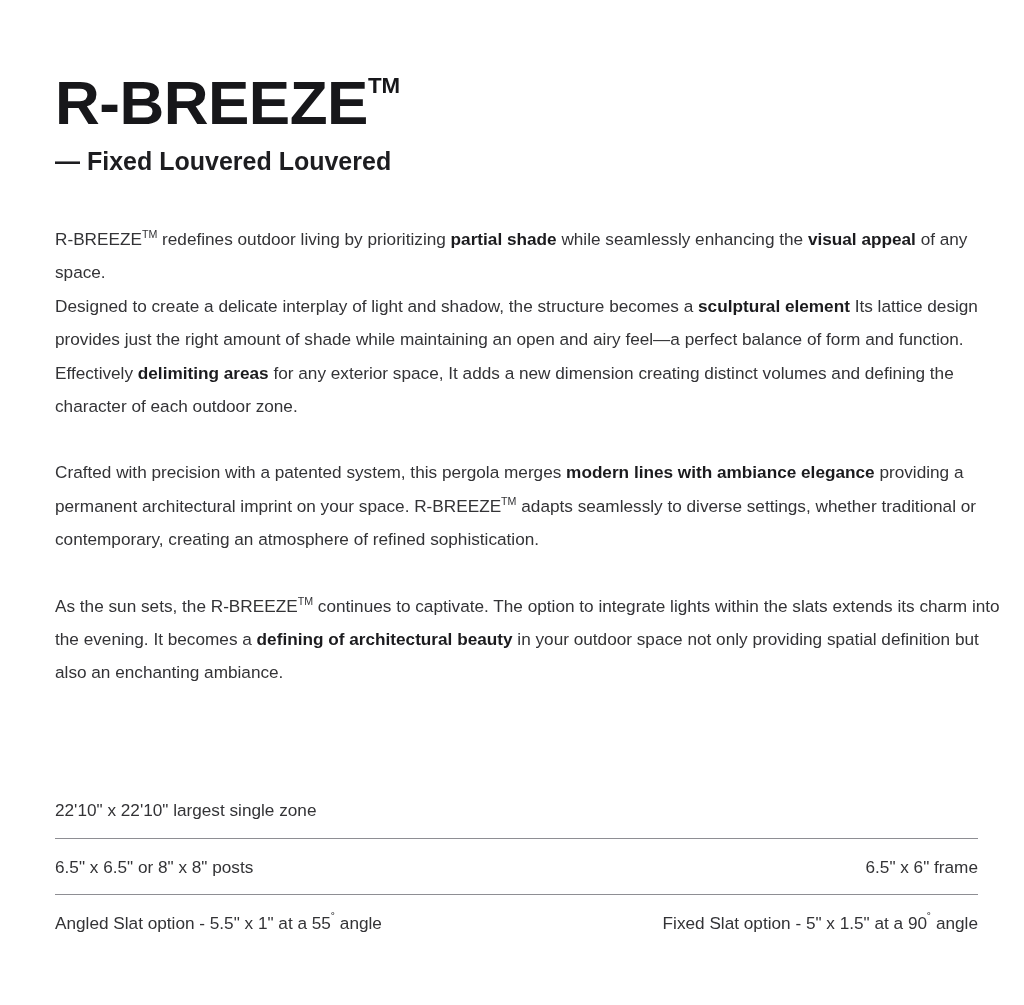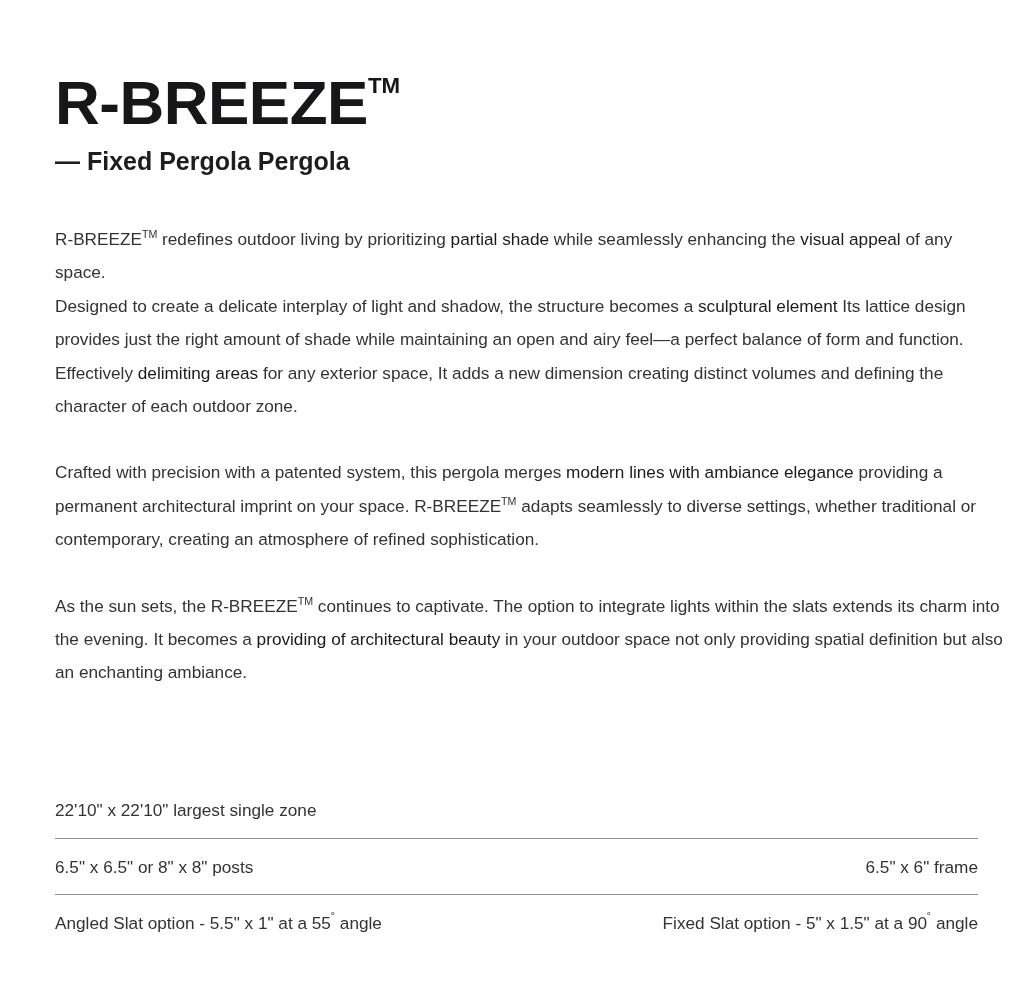--- a/index.html
+++ b/index.html
@@ -62,21 +62,21 @@
     line-height: 33.4px;
     color: #333336;
     margin: 0;
     font-weight: 400;
   }
   .para + .para {
     margin-top: 33px;
   }
   .para b,
   .para strong {
-    font-weight: 400;
+    font-weight: 700;
     color: #1b1b1e;
   }
   .para .tm-inline {
     font-size: 0.62em;
     vertical-align: super;
     line-height: 0;
   }
 
   
   .spec-table {
@@ -117,27 +117,27 @@
 </style>
 </head>
 <body>
 
 <div class="page">
 
   <div class="title-block">
     <h1 class="product-title">
       <span>R-BREEZE</span><span class="tm">TM</span>
     </h1>
-    <div class="product-subtitle">— Fixed Pergola Pergola</div>
+    <div class="product-subtitle">— Fixed Louvered Louvered</div>
   </div>
 
   <div class="body-copy">
     <p class="para">R-BREEZE<span class="tm-inline">TM</span> redefines outdoor living by prioritizing <b>partial shade</b> while seamlessly enhancing the <b>visual appeal</b> of any space.<br>Designed to create a delicate interplay of light and shadow, the structure becomes a <b>sculptural element</b> Its lattice design provides just the right amount of shade while maintaining an open and airy feel—a perfect balance of form and function. Effectively <b>delimiting areas</b> for any exterior space, It adds a new dimension creating distinct volumes and defining the character of each outdoor zone.</p>
     <p class="para">Crafted with precision with a patented system, this pergola merges <b>modern lines with ambiance elegance</b> providing a permanent architectural imprint on your space. R-BREEZE<span class="tm-inline">TM</span> adapts seamlessly to diverse settings, whether traditional or contemporary, creating an atmosphere of refined sophistication.</p>
-    <p class="para">As the sun sets, the R-BREEZE<span class="tm-inline">TM</span> continues to captivate. The option to integrate lights within the slats extends its charm into the evening. It becomes a <b>providing of architectural beauty</b> in your outdoor space not only providing spatial definition but also an enchanting ambiance.</p>
+    <p class="para">As the sun sets, the R-BREEZE<span class="tm-inline">TM</span> continues to captivate. The option to integrate lights within the slats extends its charm into the evening. It becomes a <b>defining of architectural beauty</b> in your outdoor space not only providing spatial definition but also an enchanting ambiance.</p>
   </div>
 
   <div class="spec-table">
     <div class="spec-row">
       <span class="spec-cell-left">22'10" x 22'10" largest single zone</span>
 
     </div>
     <div class="spec-row">
       <span class="spec-cell-left">6.5" x 6.5" or 8" x 8" posts</span>
       <span class="spec-cell-right">6.5" x 6" frame</span>

